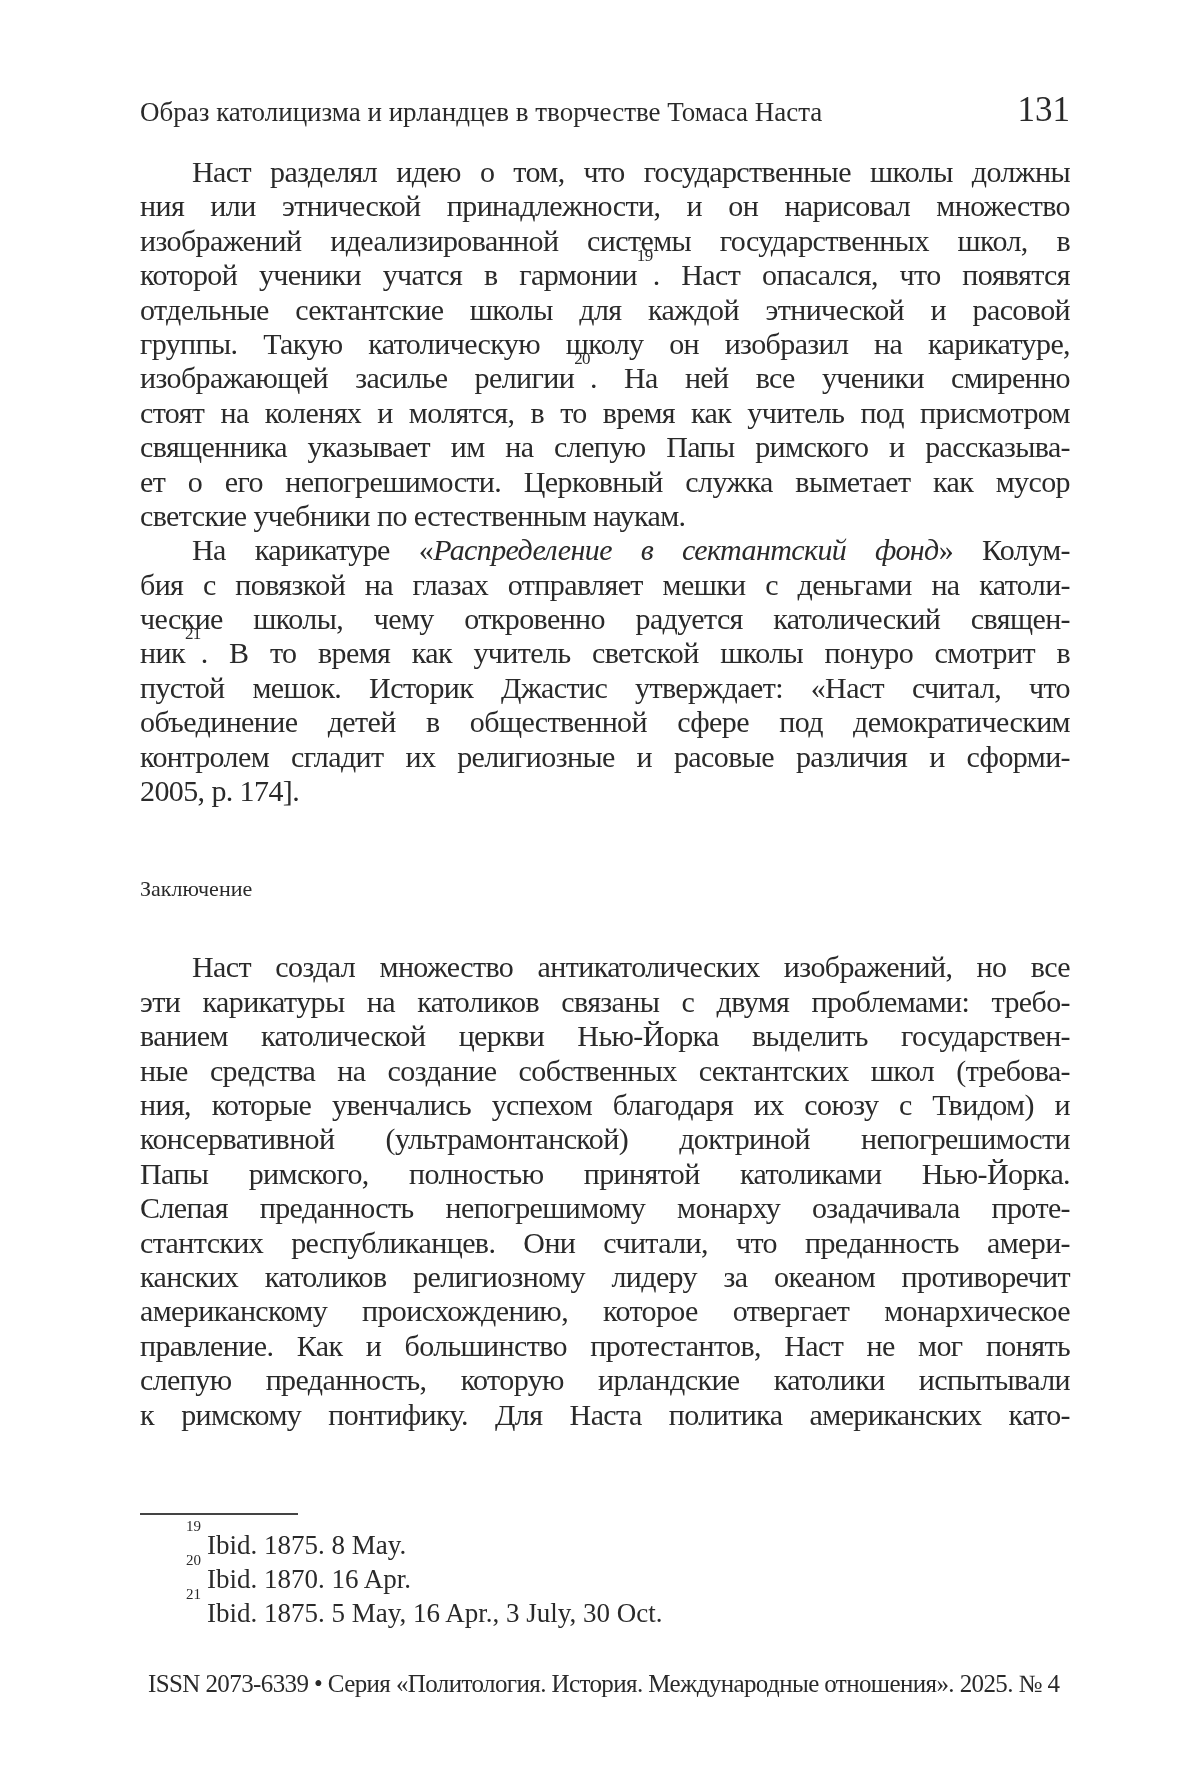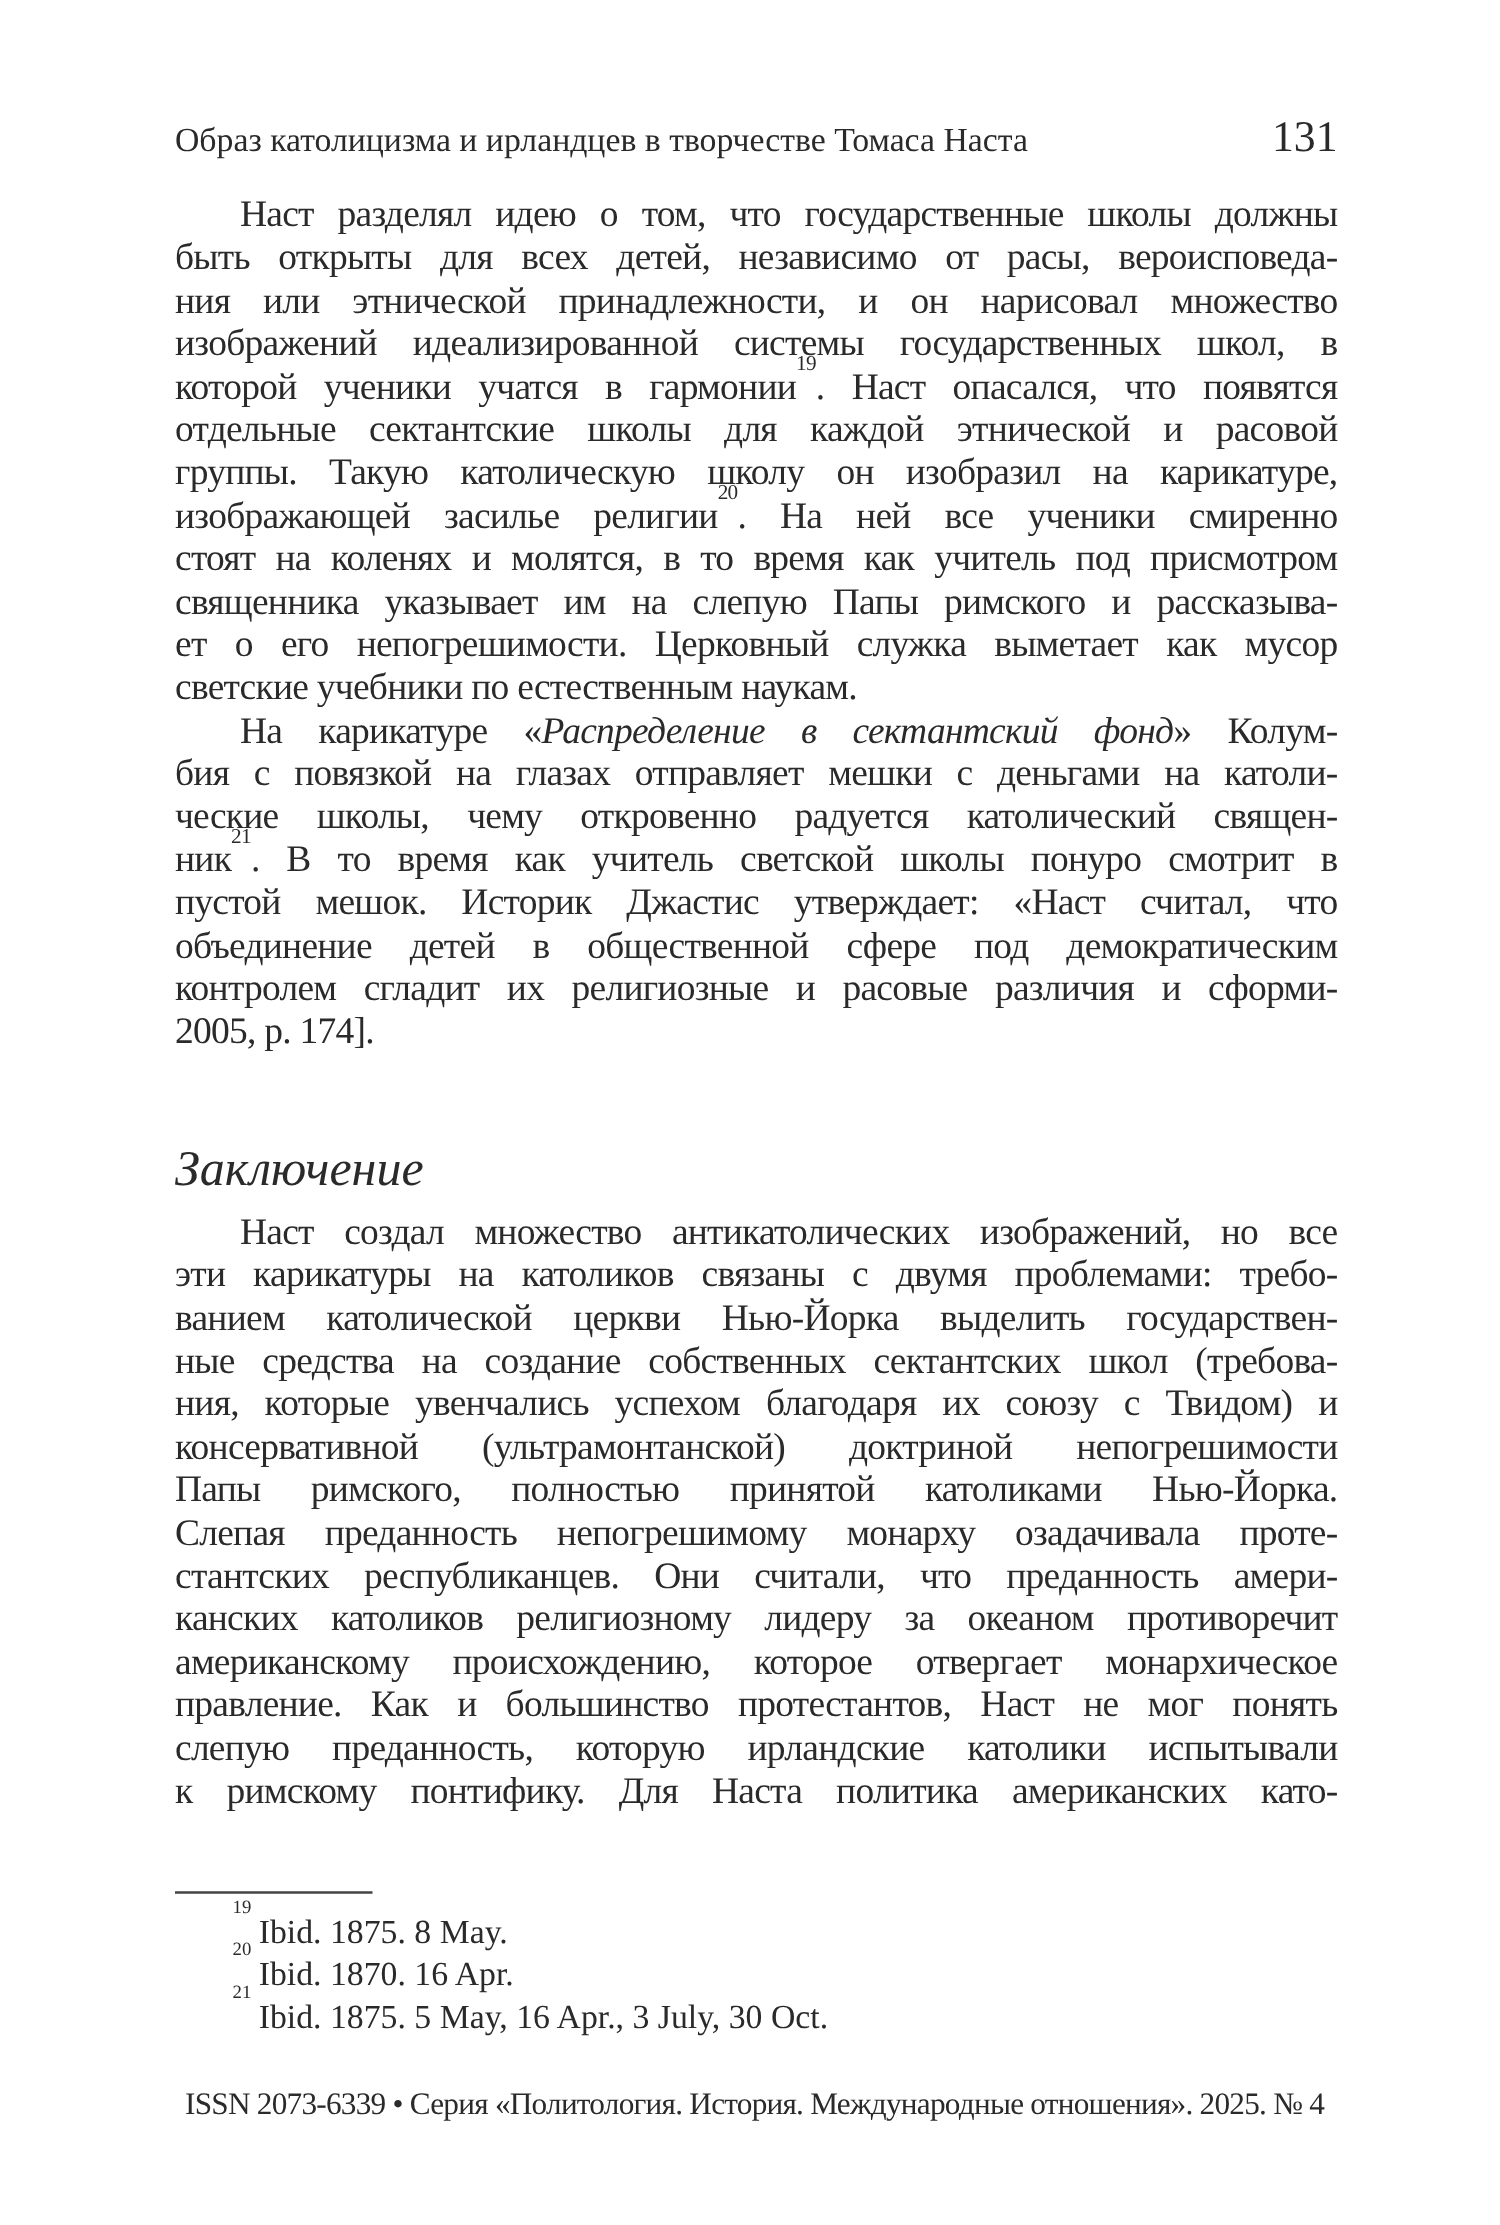--- a/index.html
+++ b/index.html
@@ -8,21 +8,21 @@
   .page { position: absolute; left: 0; top: 0; width: 1200px; height: 1780px; }
   .running-head { position: absolute; left: 140px; top: 90px; width: 930px; height: 36px;
                   font-size: 27px; display: flex; justify-content: space-between; align-items: baseline; }
   .running-head .num { font-size: 35px; }
   .body { position: absolute; left: 140px; top: 155px; width: 930px; }
   .line { font-size: 30px; line-height: 34.4px; height: 34.4px; white-space: nowrap;
           text-align: justify; text-align-last: justify; letter-spacing: -0.6px; }
   .line.last { text-align-last: left; }
   .line.indent { padding-left: 52px; }
   sup { font-size: 17px; vertical-align: top; position: relative; top: -2px; line-height: 0; }
-  .section-title { font-style: italic; font-size: 40px; height: 34px; margin-top: 68px; margin-bottom: 24px; }
+  .section-title { font-size: 22px; height: 34px; margin-top: 68px; margin-bottom: 40px; }
   .fn-rule { position: absolute; left: 140px; top: 1513px; width: 158px; height: 0; border-top: 2px solid #444; }
   .footnotes { position: absolute; left: 186px; top: 1528px; }
   .fn { font-size: 27px; line-height: 34px; height: 34px; white-space: nowrap; }
   .fn sup { font-size: 15px; margin-right: 6px; top: -2px; }
   .footer { position: absolute; left: 148px; top: 1670px; width: 930px; font-size: 25px;
             white-space: nowrap; letter-spacing: -0.6px; }
   i { font-style: italic; }
 </style>
 </head>
 <body>
@@ -30,21 +30,20 @@
 <div class="page">
 
   <div class="running-head">
     <span>Образ католицизма и ирландцев в творчестве Томаса Наста</span>
     <span class="num">131</span>
   </div>
 
   <div class="body">
     <div id="p1">
         <div class="line indent">Наст разделял идею о том, что государственные школы должны</div>
-        <div class="line">быть открыты для всех детей, независимо от расы, вероисповеда-</div>
         <div class="line">ния или этнической принадлежности, и он нарисовал множество</div>
         <div class="line">изображений идеализированной системы государственных школ, в</div>
         <div class="line"><span>которой ученики учатся в гармонии</span><sup>19</sup><span>. Наст опасался, что появятся</span></div>
         <div class="line">отдельные сектантские школы для каждой этнической и расовой</div>
         <div class="line">группы. Такую католическую школу он изобразил на карикатуре,</div>
         <div class="line"><span>изображающей засилье религии</span><sup>20</sup><span>. На ней все ученики смиренно</span></div>
         <div class="line">стоят на коленях и молятся, в то время как учитель под присмотром</div>
         <div class="line">священника указывает им на слепую Папы римского и рассказыва-</div>
         <div class="line">ет о его непогрешимости. Церковный служка выметает как мусор</div>
         <div class="line last">светские учебники по естественным наукам.</div>

